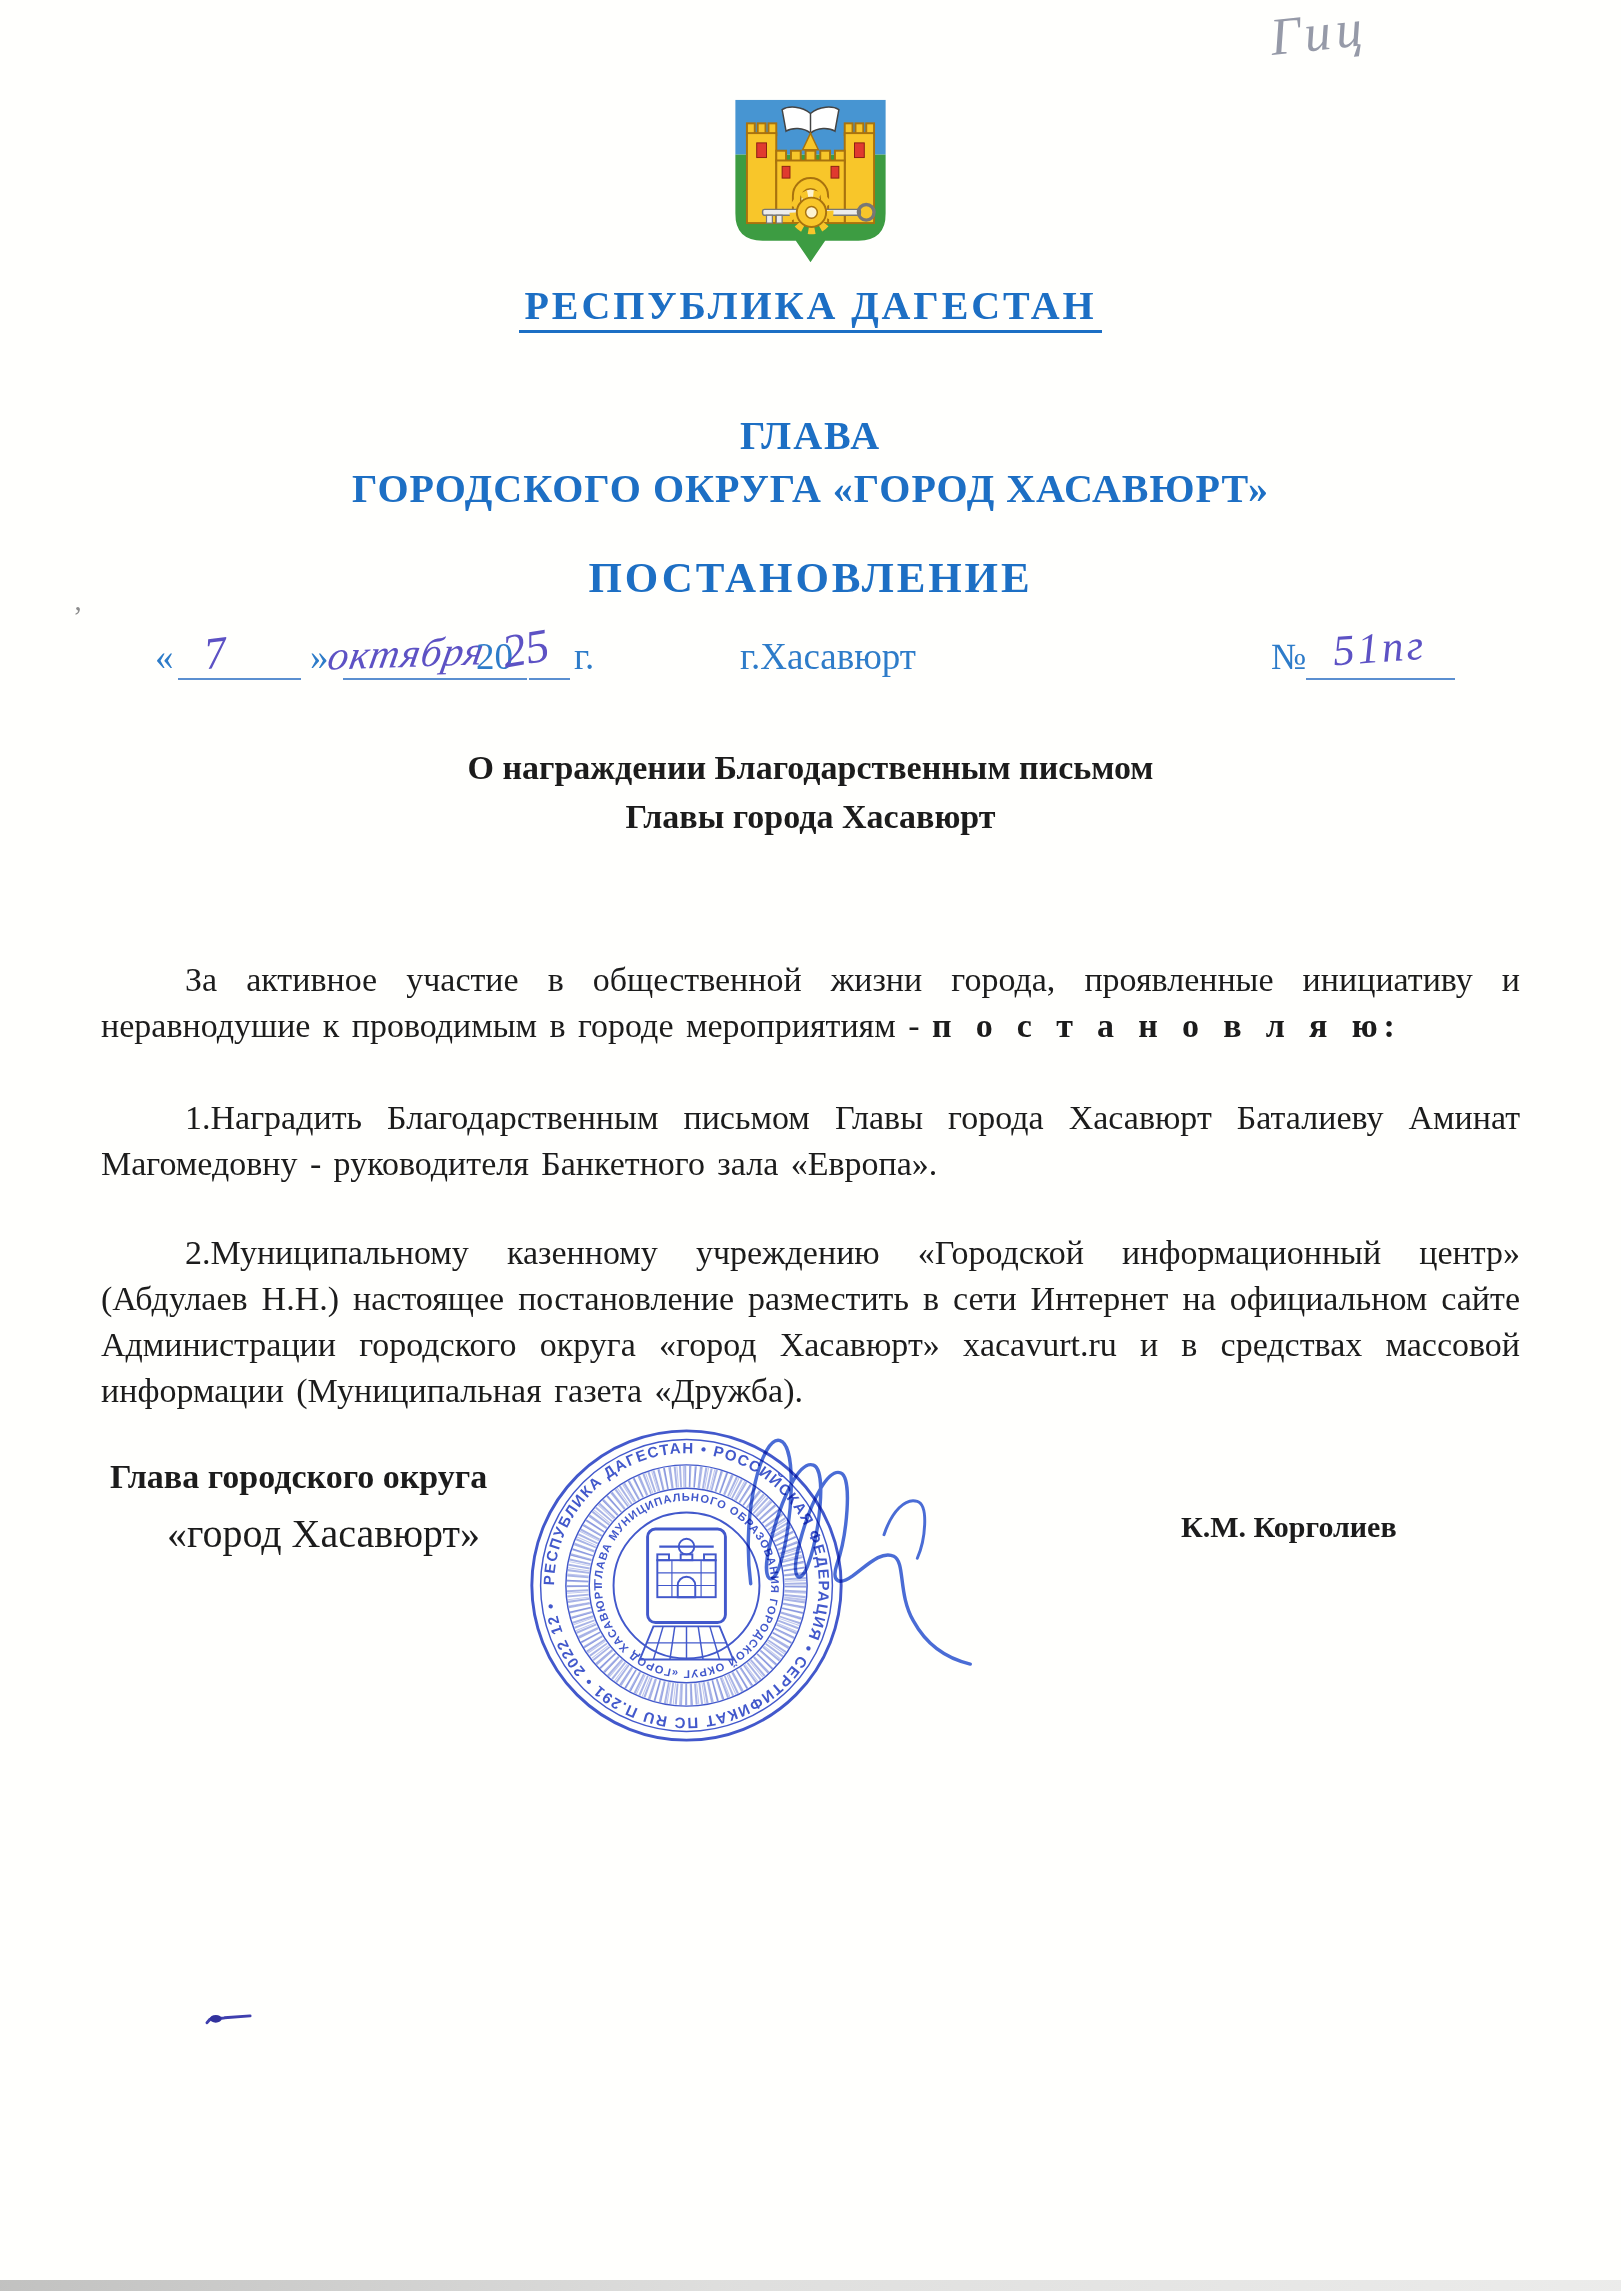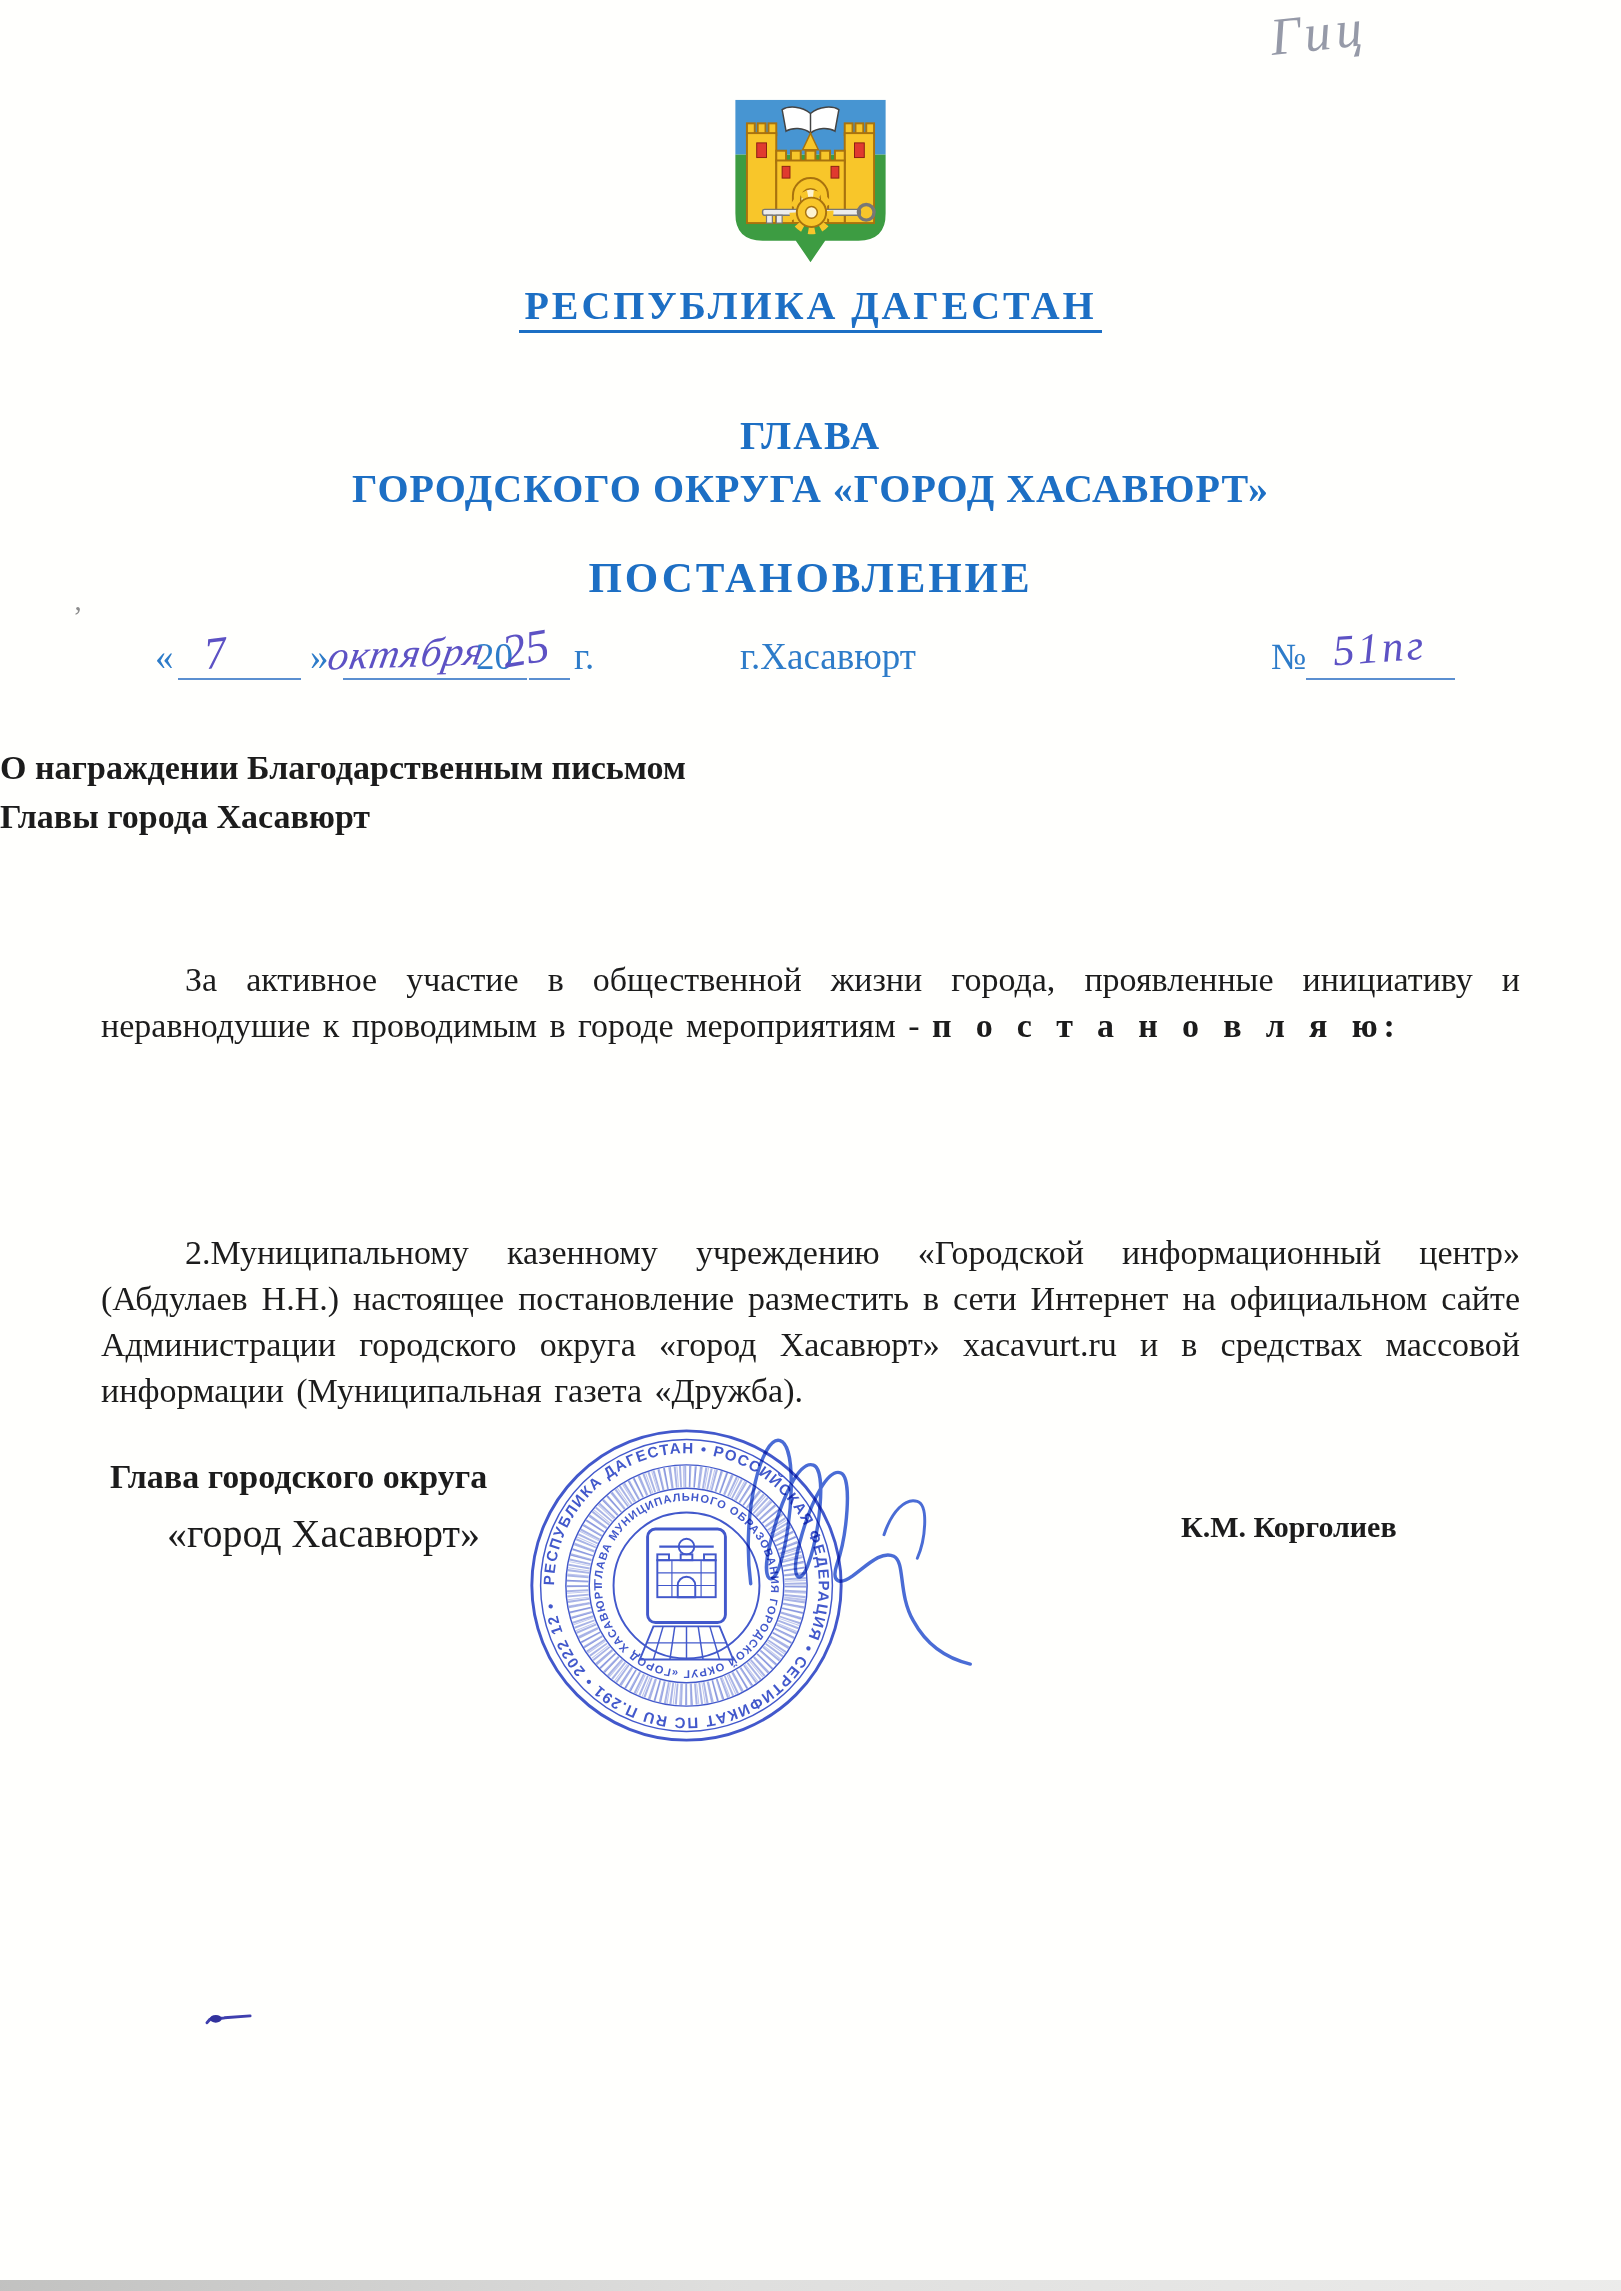--- a/index.html
+++ b/index.html
@@ -19,21 +19,21 @@
   
   .dateline{position:absolute;top:635px;left:0;width:100%;height:59px;font-size:37px;color:#2e7cc9;}
   .dl{position:absolute;top:0;}
   .u{display:inline-block;border-bottom:2.9px solid #5b8fd0;height:43px;vertical-align:bottom;}
   .hw{font-style:italic;color:#5d52c4;font-family:"Liberation Serif",serif;}
   .hw-day{position:absolute;left:204px;top:-7.8px;font-size:45px;transform:rotate(-7deg);}
   .hw-month{position:absolute;left:329px;top:-5.9px;font-size:41px;transform:skewX(-12deg) rotate(-2deg);letter-spacing:1px;}
   .hw-year{position:absolute;left:502px;top:-13.7px;font-size:47px;transform:rotate(-10deg);}
   .hw-num{position:absolute;left:1333px;top:-11.8px;font-size:43px;transform:rotate(-4deg);letter-spacing:2.9px;}
   
-  .doc-title{position:absolute;top:743px;left:0;width:100%;
+  .doc-title{position:absolute;top:743px;left:0;width:100%;text-align:center;
     font-weight:bold;font-size:34px;line-height:49px;}
   .para{position:absolute;left:101px;width:1419px;text-align:justify;
     font-size:34px;line-height:46px;word-spacing:3.9px;margin-top:40px;}
   .p1{top:917px;}
   .p2{top:1055px;}
   .p3{top:1190px;}
   .indent{text-indent:84px;}
   .bold-sp{font-weight:bold;letter-spacing:5.9px;}
   
   .sig-post1{position:absolute;left:110px;top:1458px;font-weight:bold;font-size:34px;text-align:center;}
@@ -129,20 +129,21 @@
     <span class="dl u" style="left:1306px;width:149px;"></span>
     <span class="hw hw-num">51пг</span>
   </div>
 
   <div class="doc-title">
     <div>О награждении Благодарственным письмом</div>
     <div>Главы города Хасавюрт</div>
   </div>
 
   <div class="para p1 indent"><span>За активное участие в общественной жизни города, проявленные инициативу и неравнодушие к проводимым в городе мероприятиям - </span><b class="bold-sp">п о с т а н о в л я ю:</b></div>
+  <div class="para p2 indent">1.Наградить Благодарственным письмом Главы города Хасавюрт Баталиеву Аминат Магомедовну - руководителя Банкетного зала «Европа».</div>
   <div class="para p3 indent">2.Муниципальному казенному учреждению «Городской информационный центр» (Абдулаев Н.Н.) настоящее постановление разместить в сети Интернет на официальном сайте Администрации городского округа «город Хасавюрт» xacavurt.ru и в средствах массовой информации (Муниципальная газета «Дружба).</div>
 
   <div class="sig-post1">Глава городского округа</div>
   <div class="sig-post2">«город Хасавюрт»</div>
   <div class="sig-name">К.М. Корголиев</div>
 
   <svg class="seal" viewBox="0 0 330 330">
     <g stroke="#2d46c8" fill="none">
       <circle cx="165" cy="165" r="159" stroke-width="3"></circle>
       <circle cx="165" cy="165" r="150" stroke-width="1.5"></circle>

